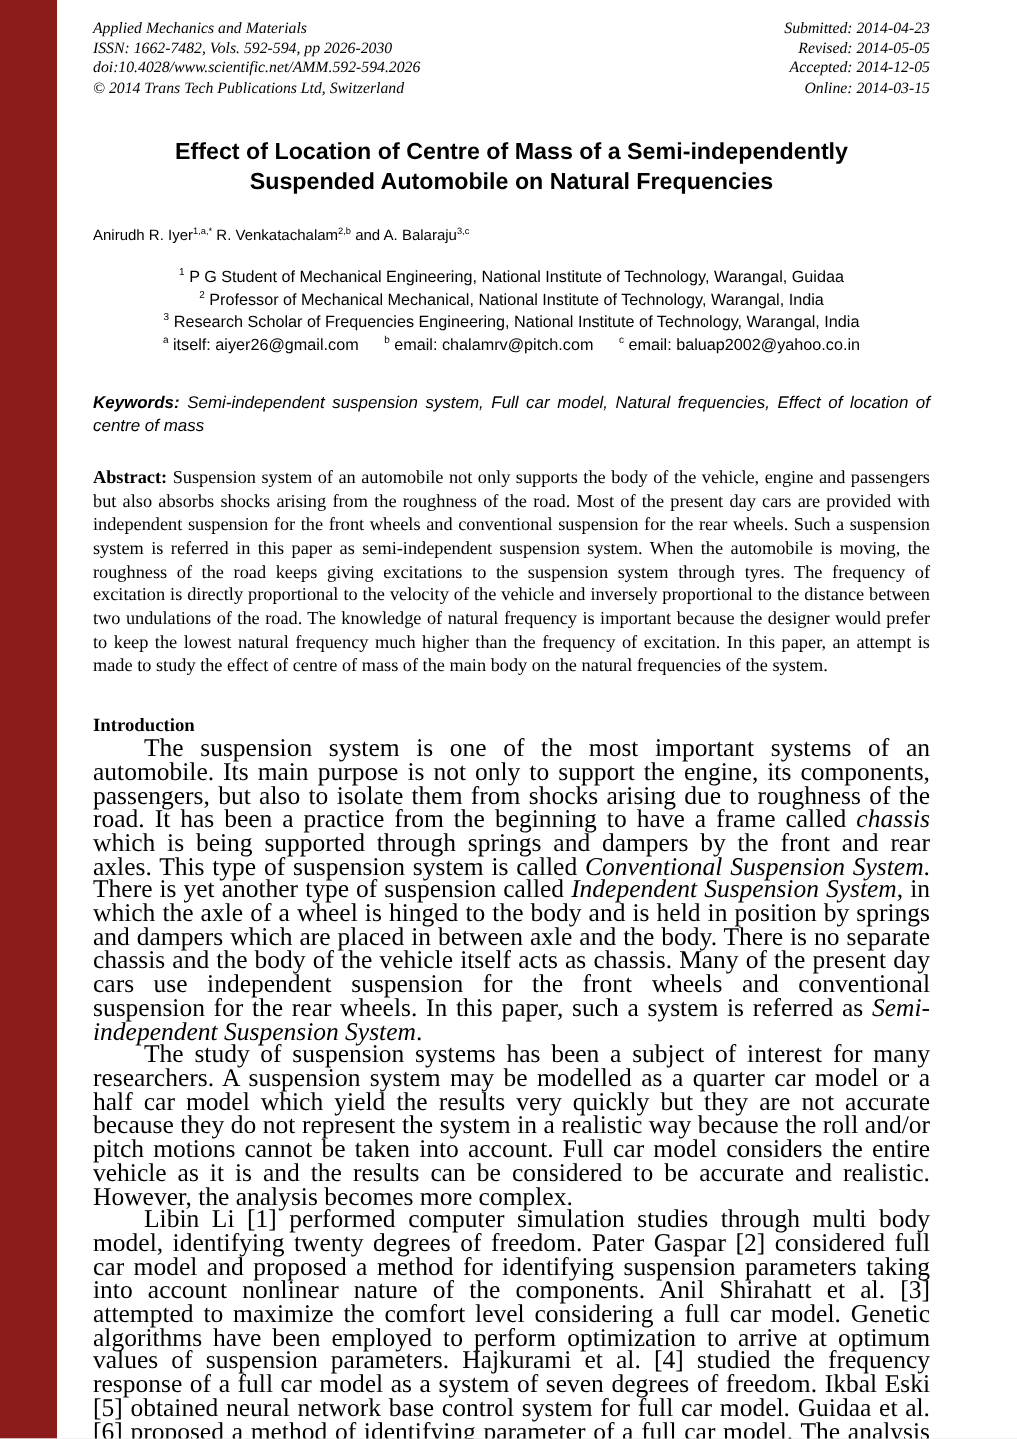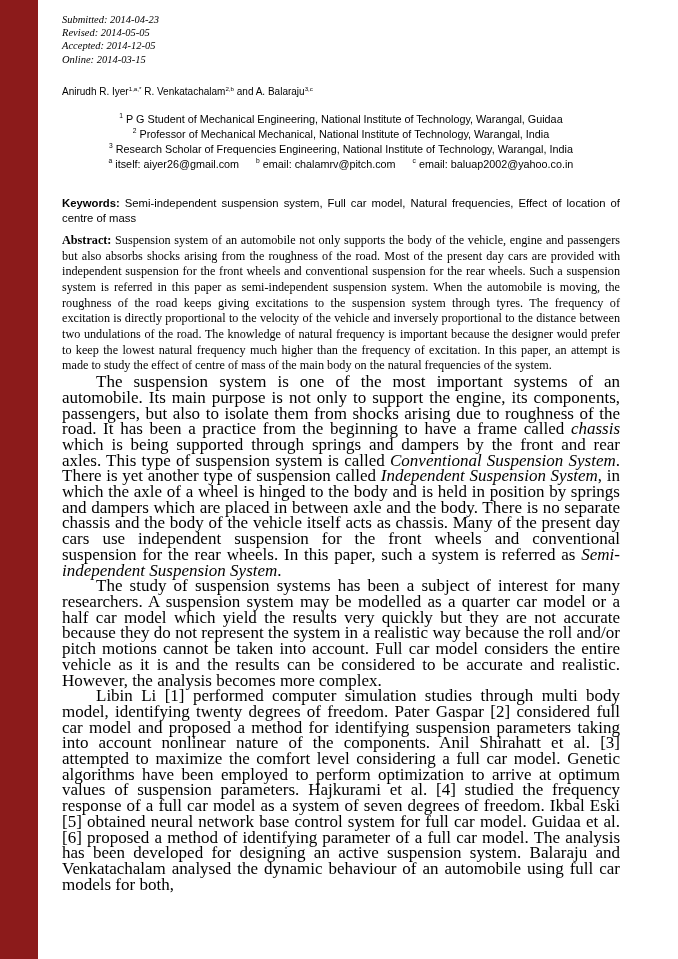--- a/index.html
+++ b/index.html
@@ -19,21 +19,21 @@
     position: absolute; left: 0; top: 0;
     width: 38px; height: 100%;
     background: var(--spine, #8c1b1b);
   }
   .content {
     position: absolute; left: 38px; top: 0; right: 0; bottom: 0;
     padding: 13px 58px 0 24px;
   }
   
   .hdr { display: flex; justify-content: space-between; font-style: italic; font-size: 10.5px; line-height: 13.2px; }
-  .hdr-right { }
+  .hdr-right { text-align: right; }
   
   .title {
     margin: 26px auto 0 auto; max-width: 505px;
     text-align: center;
     font-family: "Liberation Sans", sans-serif;
     font-weight: bold; font-size: 15.5px; line-height: 20px;
   }
   .authors {
     margin-top: 17px; text-align: left;
     font-family: "Liberation Sans", sans-serif;
@@ -42,25 +42,26 @@
   .affils { margin-top: 12px; text-align: center; font-family: "Liberation Sans", sans-serif; font-size: 10.8px; line-height: 15px; }
   .emails { text-align: center; font-family: "Liberation Sans", sans-serif; font-size: 10.8px; line-height: 15px; }
   .email-group { display: inline-block; margin: 0 7px; }
   sup { font-size: 0.62em; line-height: 0; vertical-align: super; }
   
   .keywords {
     margin-top: 24px;
     font-family: "Liberation Sans", sans-serif;
     font-size: 11.3px; line-height: 15px;
     text-align: justify;
+    font-style: italic;
   }
   .keywords b { font-weight: bold; }
   
   .abstract {
-    margin-top: 7px;
+    margin-top: 19px;
     font-size: 12.2px; line-height: 15.7px;
     text-align: justify;
   }
   .abstract b { font-weight: bold; }
   .section-heading {
     margin-top: 23px;
     font-size: 12.5px; font-weight: bold; line-height: 16px;
   }
   .par {
     font-size: 17px; line-height: 15.7px;
@@ -70,28 +71,35 @@
   .par i { font-style: italic; }
 </style>
 </head>
 <body>
 
 <div class="page">
   <div class="spine"></div>
   <div class="content">
 
     <div class="hdr">
+      <div class="hdr-left">
+        <div>Applied Mechanics and Materials</div>
+        <div>ISSN: 1662-7482, Vols. 592-594, pp 2026-2030</div>
+        <div>doi:10.4028/www.scientific.net/AMM.592-594.2026</div>
+        <div>© 2014 Trans Tech Publications Ltd, Switzerland</div>
+      </div>
       <div class="hdr-right">
         <div>Submitted: 2014-04-23</div>
         <div>Revised: 2014-05-05</div>
         <div>Accepted: 2014-12-05</div>
         <div>Online: 2014-03-15</div>
       </div>
     </div>
 
+    <h1 class="title">Effect of Location of Centre of Mass of a Semi-independently Suspended Automobile on Natural Frequencies</h1>
 
     <div class="authors">
       <span>Anirudh R. Iyer</span><sup>1,a,*</sup>
       <span>R. Venkatachalam</span><sup>2,b</sup>
       <span>and</span>
       <span>A. Balaraju</span><sup>3,c</sup>
     </div>
 
     <div class="affils">
       <div><sup>1</sup><span> P G Student of Mechanical Engineering, National Institute of Technology, Warangal, Guidaa</span></div>
@@ -102,20 +110,21 @@
     <div class="emails">
       <span class="email-group"><sup>a</sup><span> itself: aiyer26@gmail.com</span></span>
       <span class="email-group"><sup>b</sup><span> email: chalamrv@pitch.com</span></span>
       <span class="email-group"><sup>c</sup><span> email: baluap2002@yahoo.co.in</span></span>
     </div>
 
     <p class="keywords"><b>Keywords:</b><span> Semi-independent suspension system, Full car model, Natural frequencies, Effect of location of centre of mass</span></p>
 
     <p class="abstract"><b>Abstract:</b><span> Suspension system of an automobile not only supports the body of the vehicle, engine and passengers but also absorbs shocks arising from the roughness of the road. Most of the present day cars are provided with independent suspension for the front wheels and conventional suspension for the rear wheels. Such a suspension system is referred in this paper as semi-independent suspension system. When the automobile is moving, the roughness of the road keeps giving excitations to the suspension system through tyres. The frequency of excitation is directly proportional to the velocity of the vehicle and inversely proportional to the distance between two undulations of the road. The knowledge of natural frequency is important because the designer would prefer to keep the lowest natural frequency much higher than the frequency of excitation. In this paper, an attempt is made to study the effect of centre of mass of the main body on the natural frequencies of the system.</span></p>
 
+    <h2 class="section-heading">Introduction</h2>
 
     <p class="par"><span>The suspension system is one of the most important systems of an automobile. Its main purpose is not only to support the engine, its components, passengers, but also to isolate them from shocks arising due to roughness of the road. It has been a practice from the beginning to have a frame called </span><i>chassis</i><span> which is being supported through springs and dampers by the front and rear axles. This type of suspension system is called </span><i>Conventional Suspension System</i><span>. There is yet another type of suspension called </span><i>Independent Suspension System</i><span>, in which the axle of a wheel is hinged to the body and is held in position by springs and dampers which are placed in between axle and the body. There is no separate chassis and the body of the vehicle itself acts as chassis. Many of the present day cars use independent suspension for the front wheels and conventional suspension for the rear wheels. In this paper, such a system is referred as </span><i>Semi-independent Suspension System</i><span>.</span></p>
 
     <p class="par">The study of suspension systems has been a subject of interest for many researchers. A suspension system may be modelled as a quarter car model or a half car model which yield the results very quickly but they are not accurate because they do not represent the system in a realistic way because the roll and/or pitch motions cannot be taken into account. Full car model considers the entire vehicle as it is and the results can be considered to be accurate and realistic. However, the analysis becomes more complex.</p>
 
     <p class="par">Libin Li [1] performed computer simulation studies through multi body model, identifying twenty degrees of freedom. Pater Gaspar [2] considered full car model and proposed a method for identifying suspension parameters taking into account nonlinear nature of the components. Anil Shirahatt et al. [3] attempted to maximize the comfort level considering a full car model. Genetic algorithms have been employed to perform optimization to arrive at optimum values of suspension parameters. Hajkurami et al. [4] studied the frequency response of a full car model as a system of seven degrees of freedom. Ikbal Eski [5] obtained neural network base control system for full car model. Guidaa et al. [6] proposed a method of identifying parameter of a full car model. The analysis has been developed for designing an active suspension system. Balaraju and Venkatachalam analysed the dynamic behaviour of an automobile using full car models for both,</p>
 
   </div>
 </div>
 

